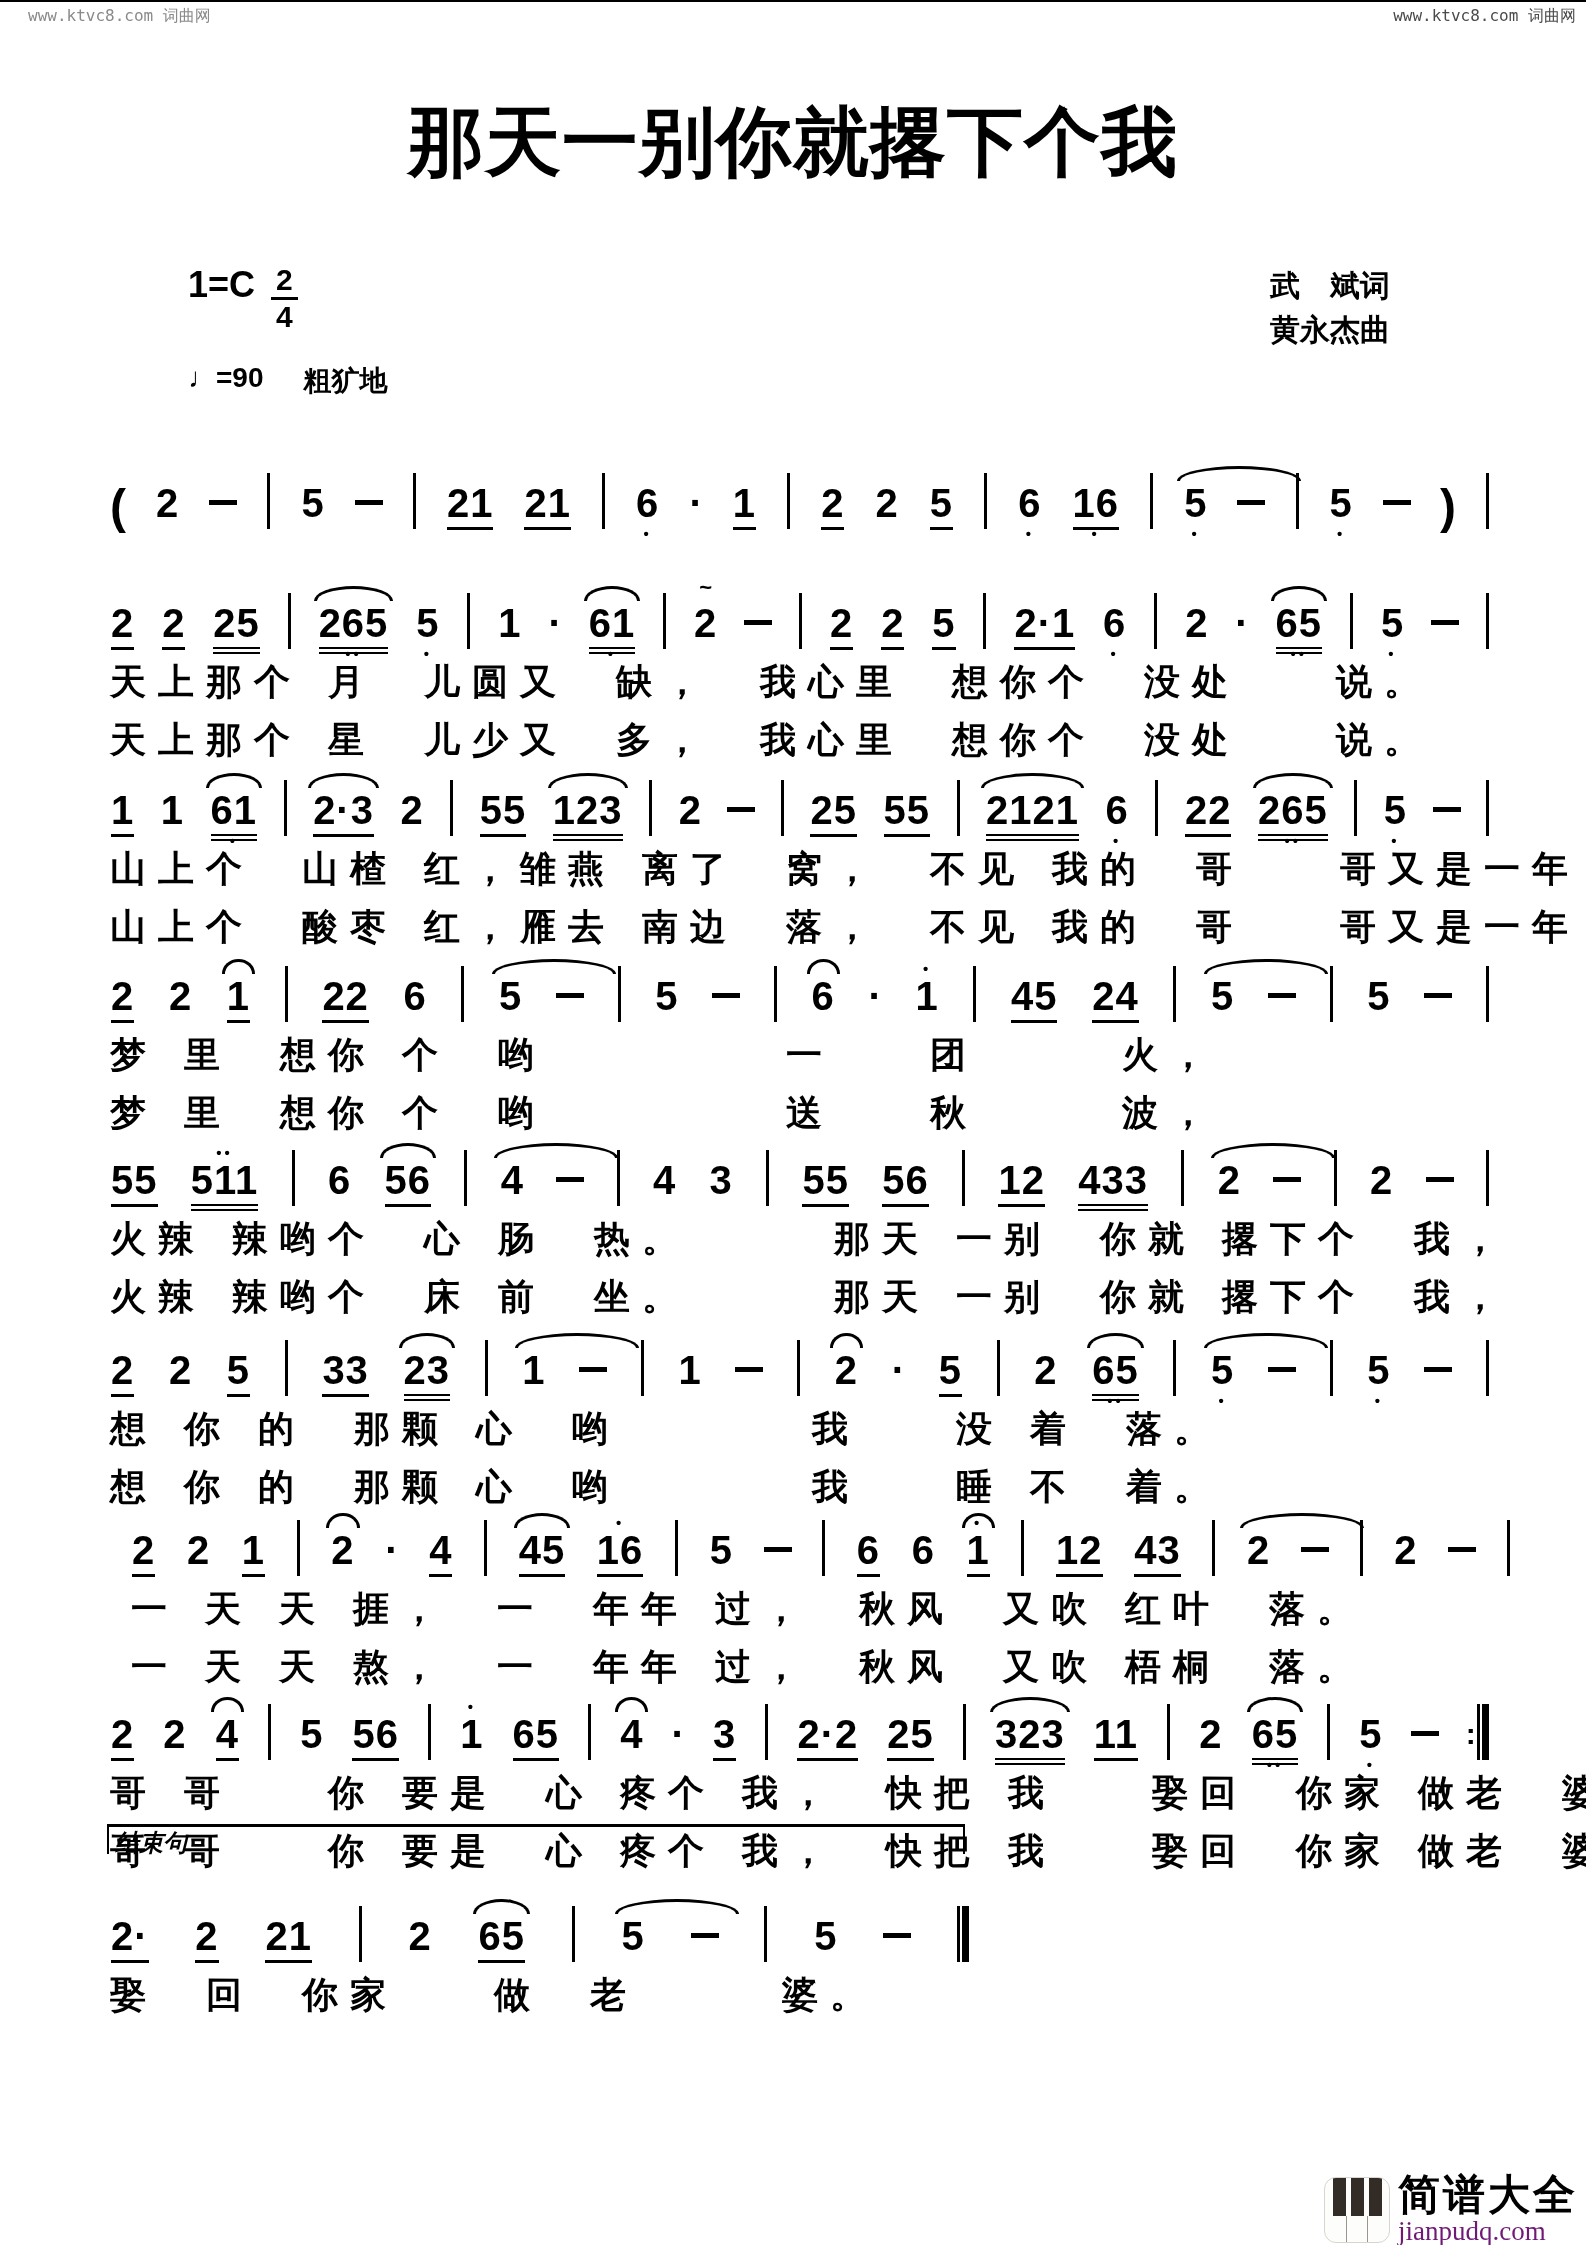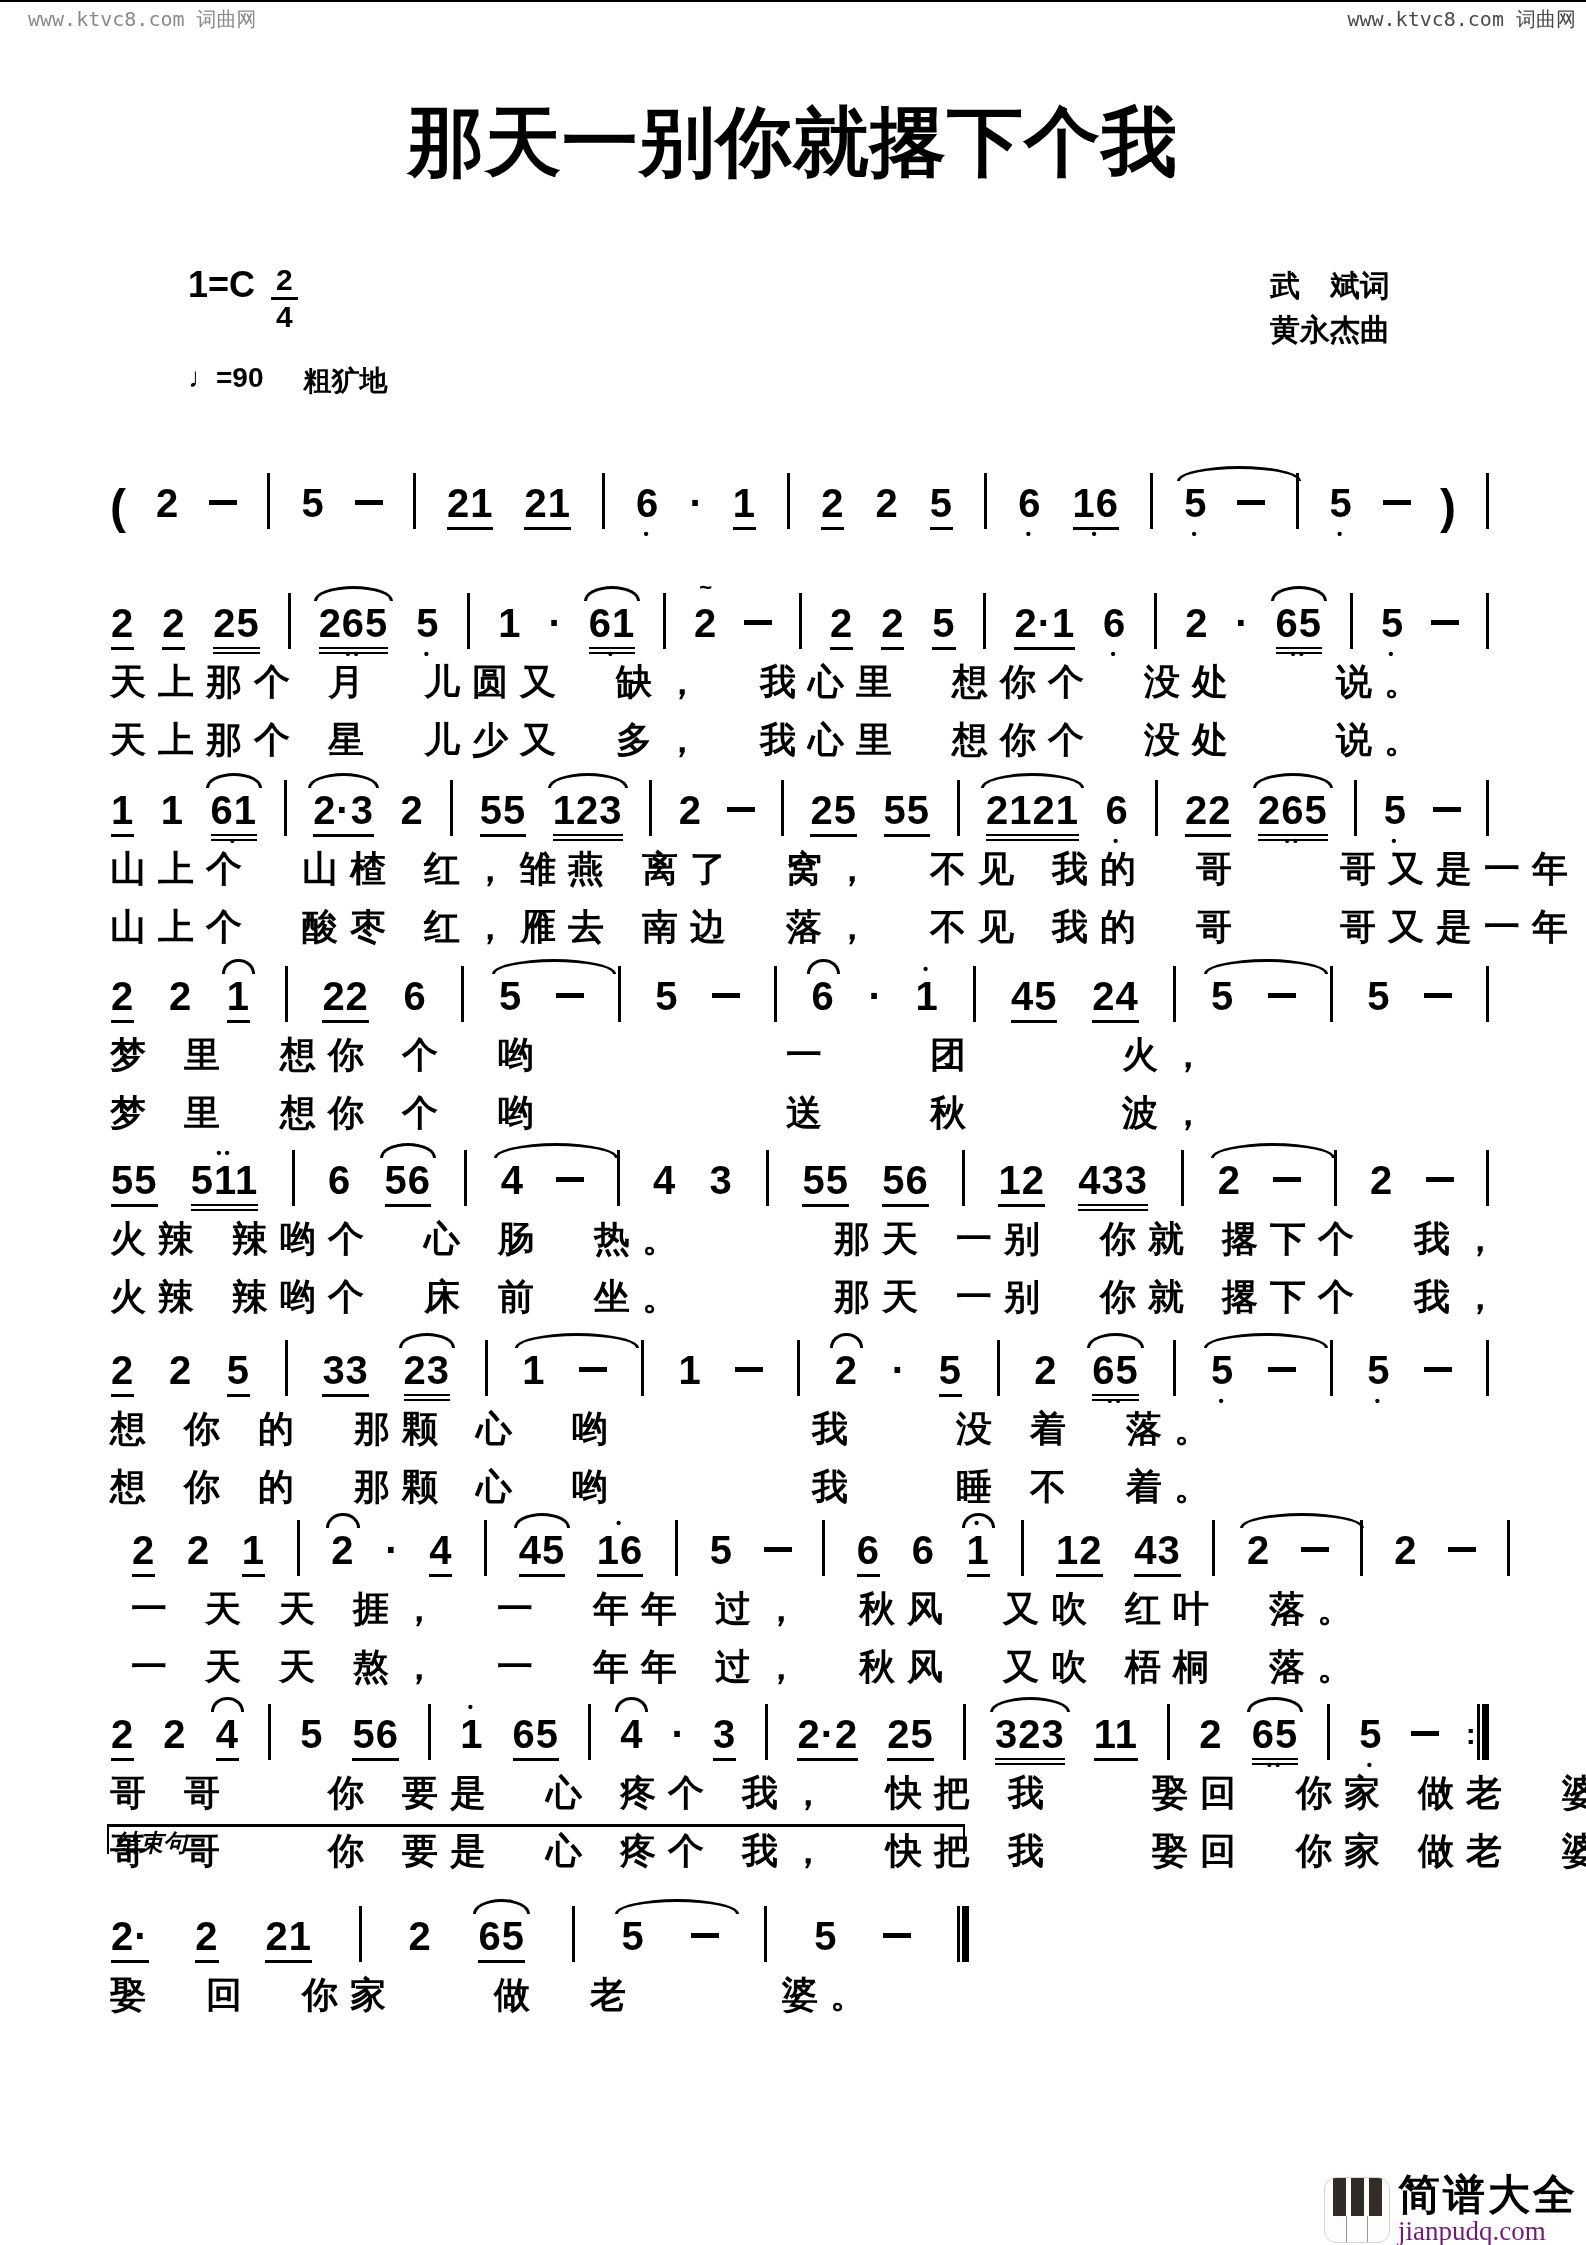--- a/index.html
+++ b/index.html
@@ -1,19 +1,19 @@
 <!DOCTYPE html>
 <html><head>
 <meta charset="utf-8">
 <style>
   html,body{margin:0;padding:0;background:#fff;}
   .page{position:relative;width:1586px;height:2245px;background:#fff;overflow:hidden;
         border-top:2px solid #000;box-sizing:border-box;
         font-family:"Liberation Sans","DejaVu Sans",sans-serif;color:#000;}
-  .wm{position:absolute;top:4px;font-family:"DejaVu Sans Mono",monospace;font-size:20px;letter-spacing:0px;}
+  .wm{position:absolute;top:4px;font-family:"DejaVu Sans Mono",monospace;font-size:16px;letter-spacing:0px;}
   .wm-left{left:28px;color:#8a8a8a;}
   .wm-right{right:10px;color:#4a4a4a;}
   .title{position:absolute;top:90px;left:0;width:100%;text-align:center;margin:0;
          font-size:76px;font-weight:bold;letter-spacing:1px;}
   .keysig{position:absolute;left:188px;top:262px;display:flex;align-items:flex-start;gap:16px;
           font-size:36px;font-weight:bold;}
   .frac{display:inline-flex;flex-direction:column;align-items:center;font-size:30px;line-height:1.05;font-weight:bold;}
   .frac .top{border-bottom:3px solid #000;padding:0 5px 1px;}
   .frac .bot{padding-top:1px;}
   .credits{position:absolute;right:196px;top:262px;font-size:30px;font-weight:bold;line-height:1.45;text-align:left;}

